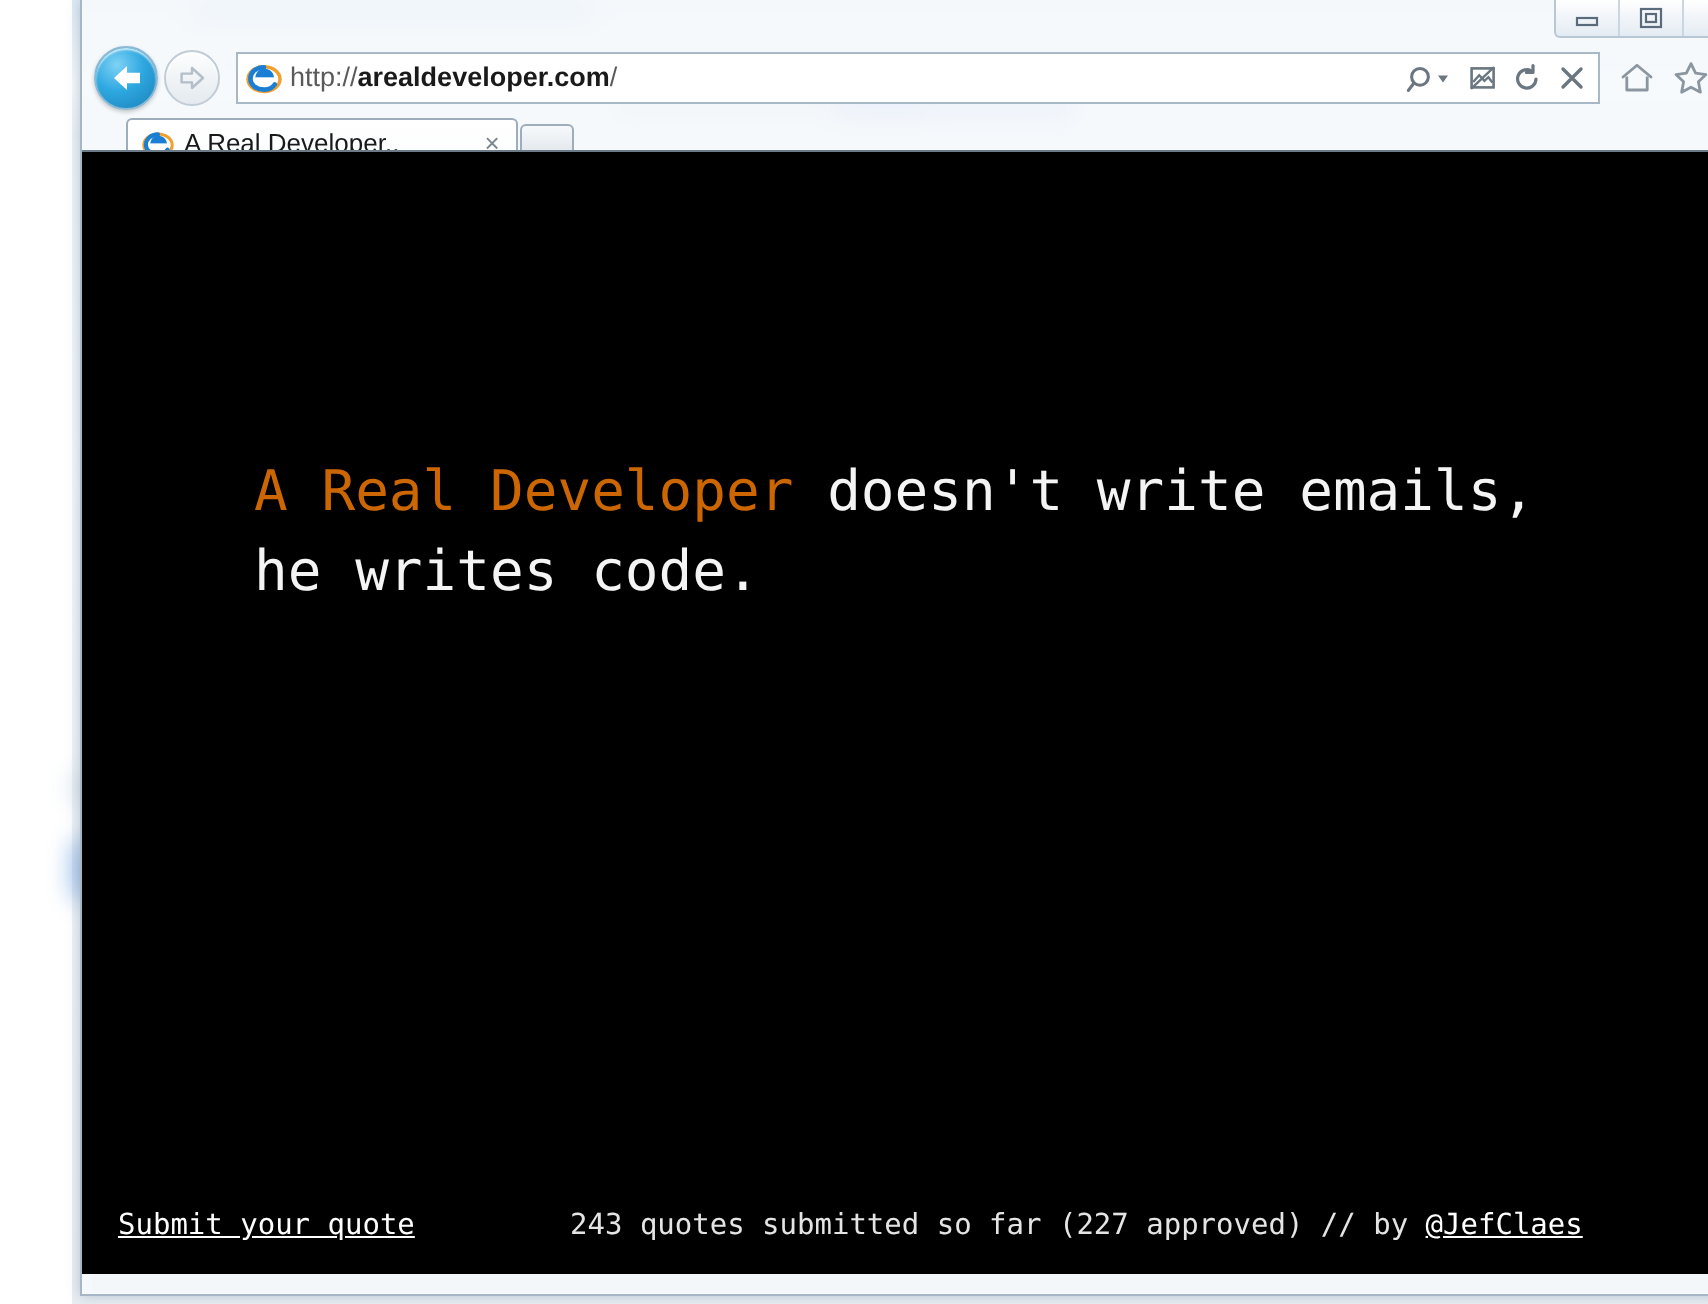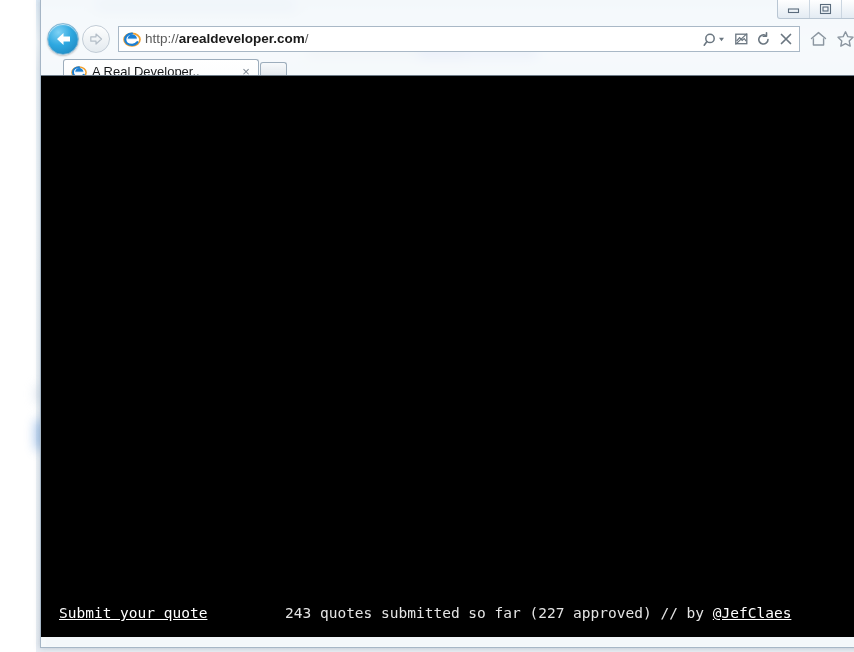--- a/index.html
+++ b/index.html
@@ -422,20 +422,21 @@
       <div class="new-tab-btn" title="New Tab"></div>
     </div>
 
     <div class="window-bottom-edge"></div>
   </div>
 
   <div id="page-viewport">
     <div class="site">
 
       <div class="quote-block">
+        <div class="quote-text"><span class="quote-highlight">A Real Developer</span><span> doesn't write emails, he writes code.</span></div>
       </div>
 
       <div class="site-footer">
         <div class="footer-left">
           <a class="footer-link" href="#">Submit your quote</a>
         </div>
         <div class="footer-right"><span>243 quotes submitted so far (227 approved) // by </span><a class="footer-link" href="#">@JefClaes</a></div>
       </div>
 
     </div>

